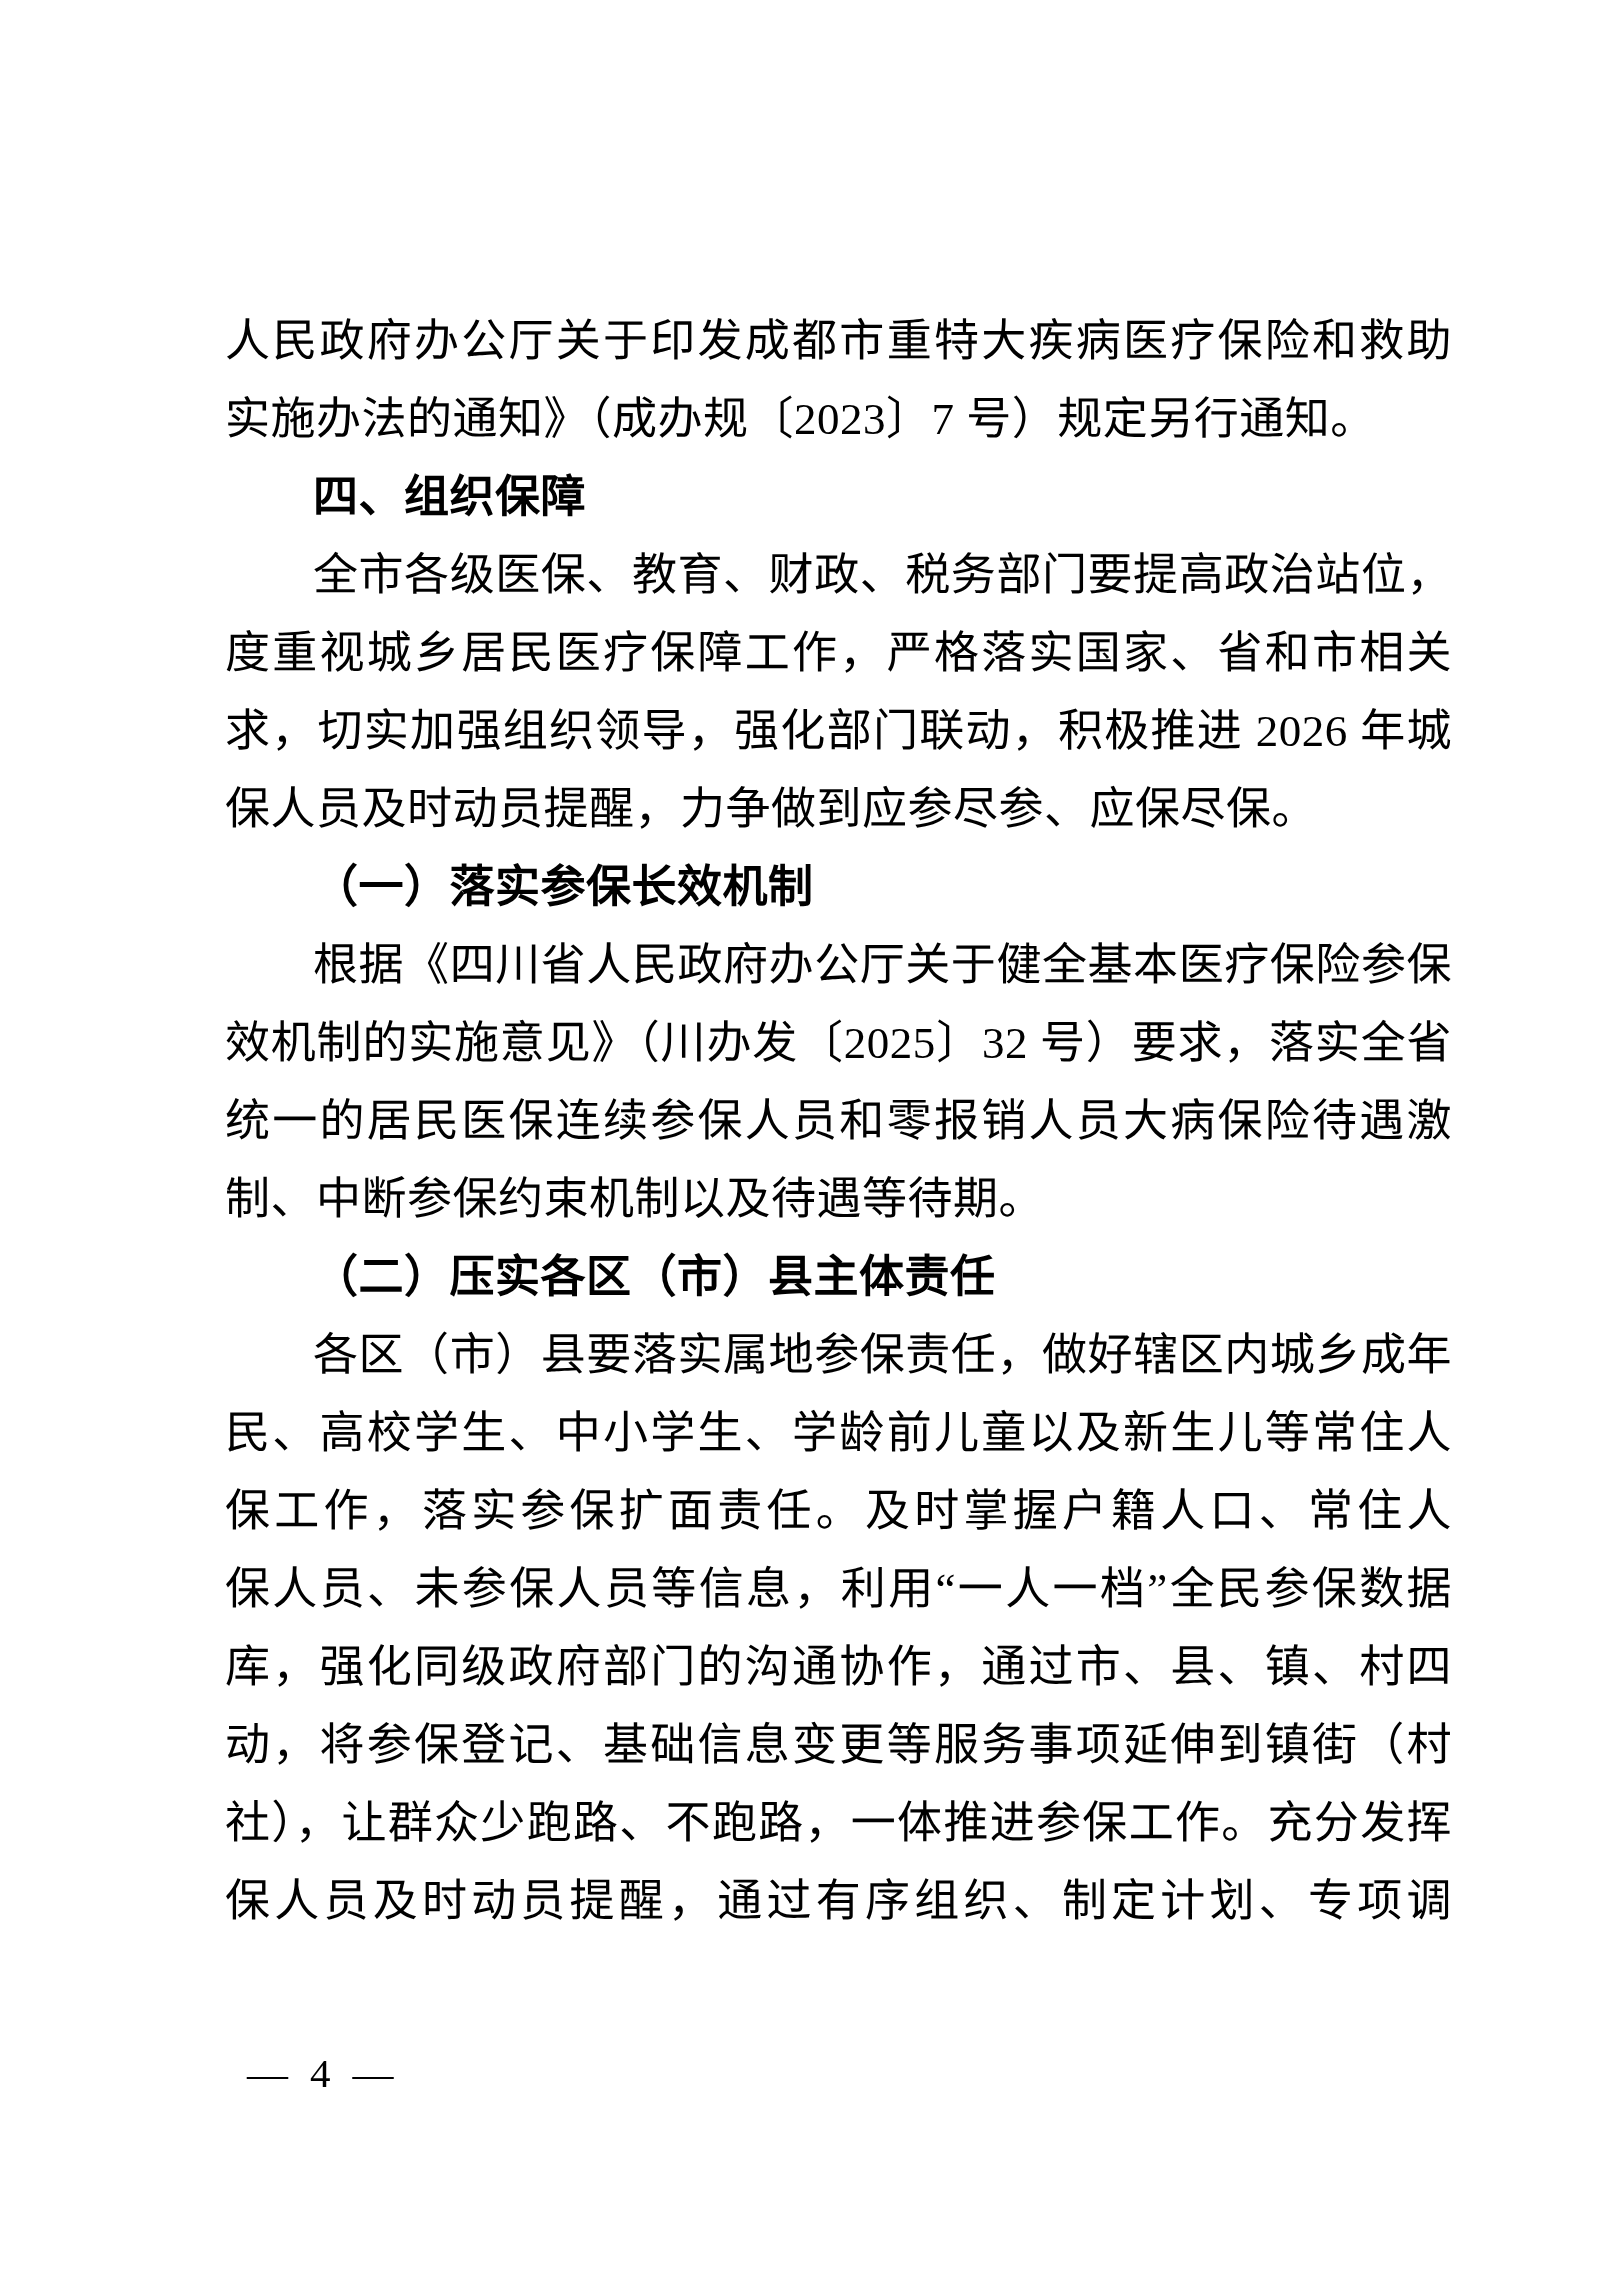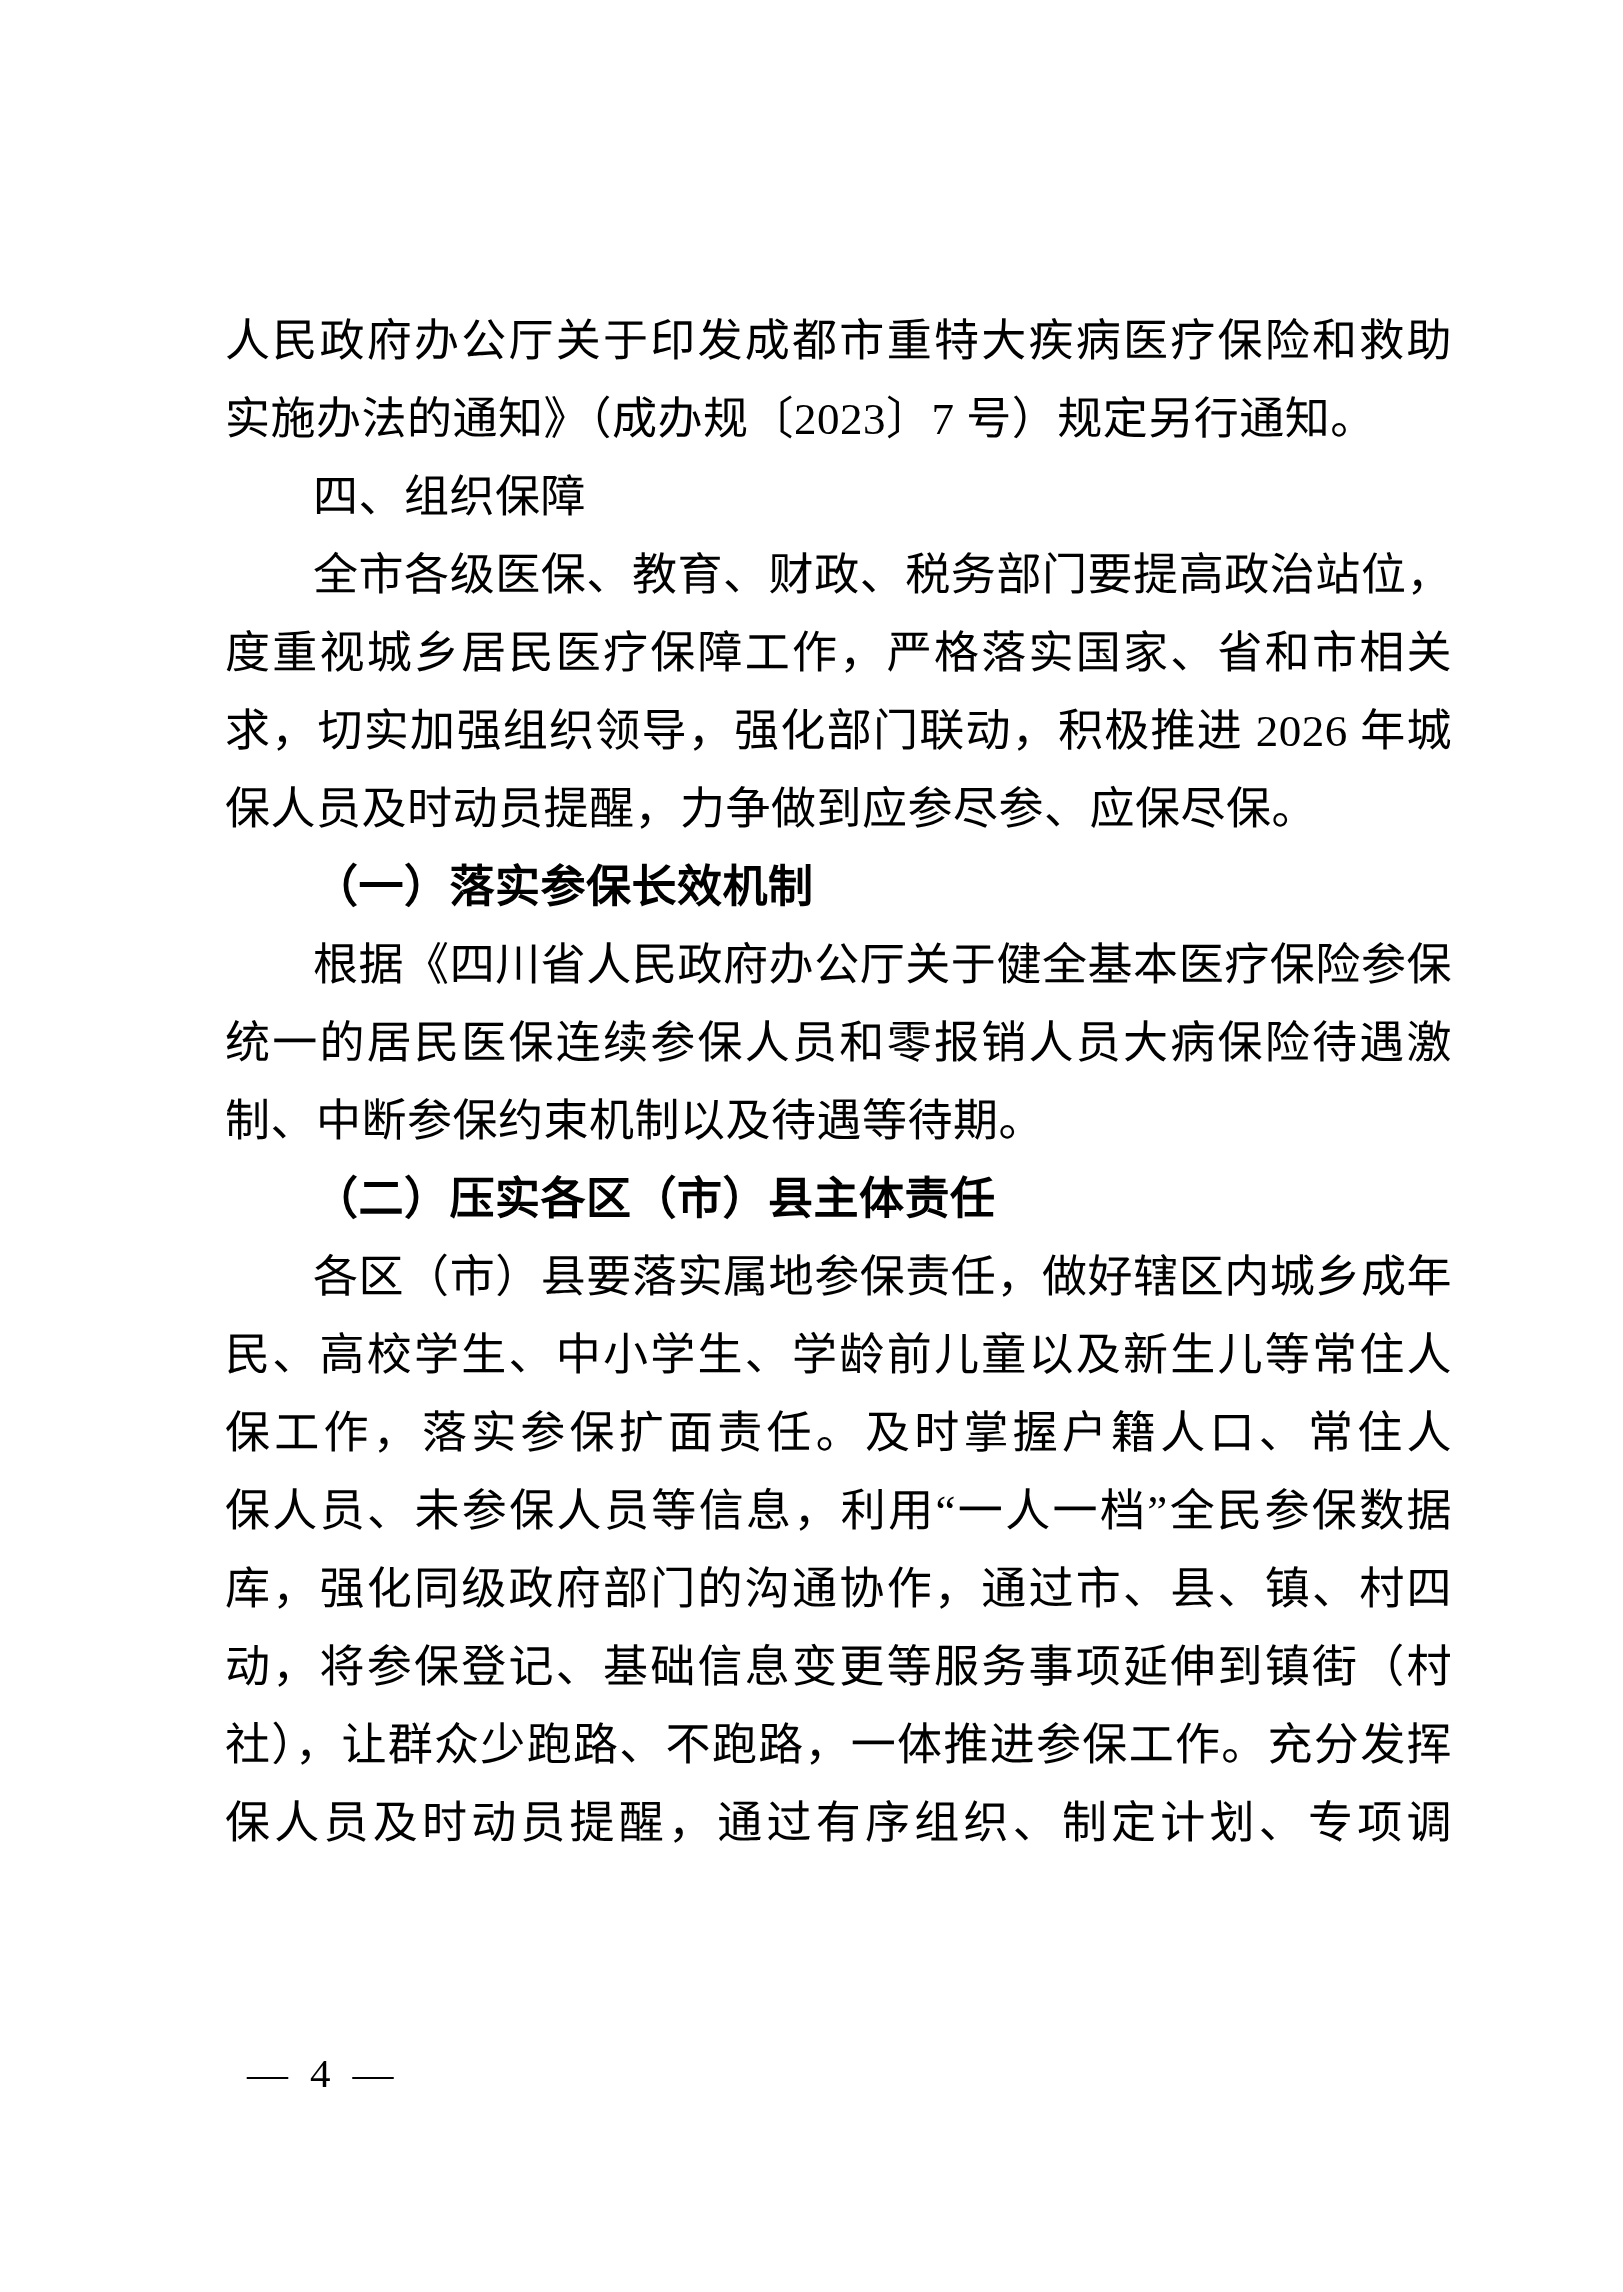--- a/index.html
+++ b/index.html
@@ -33,21 +33,21 @@
     white-space: normal;
     text-align: justify;
     text-align-last: justify;
     text-justify: inter-character;
     overflow: hidden;
   }
   .line.indent {
     text-indent: 88px;
   }
   .line.heading-hei {
-    font-weight: 400;
+    font-weight: 700;
     font-family: "Liberation Sans", "DejaVu Sans", sans-serif;
   }
   .line.heading-kai {
     font-weight: 700;
   }
   .page-number {
     position: absolute;
     left: 247px;
     top: 2049px;
     font-size: 41px;
@@ -63,20 +63,21 @@
   <div class="content">
       <div class="line body fill">人民政府办公厅关于印发成都市重特大疾病医疗保险和救助制度</div>
       <div class="line body">实施办法的通知》（成办规〔2023〕7 号）规定另行通知。</div>
       <div class="line heading-hei indent">四、组织保障</div>
       <div class="line body indent fill">全市各级医保、教育、财政、税务部门要提高政治站位，高</div>
       <div class="line body fill">度重视城乡居民医疗保障工作，严格落实国家、省和市相关要</div>
       <div class="line body fill">求，切实加强组织领导，强化部门联动，积极推进 2026 年城乡</div>
       <div class="line body">保人员及时动员提醒，力争做到应参尽参、应保尽保。</div>
       <div class="line heading-kai indent">（一）落实参保长效机制</div>
       <div class="line body indent fill">根据《四川省人民政府办公厅关于健全基本医疗保险参保长</div>
+      <div class="line body fill">效机制的实施意见》（川办发〔2025〕32 号）要求，落实全省</div>
       <div class="line body fill">统一的居民医保连续参保人员和零报销人员大病保险待遇激励机</div>
       <div class="line body">制、中断参保约束机制以及待遇等待期。</div>
       <div class="line heading-kai indent">（二）压实各区（市）县主体责任</div>
       <div class="line body indent fill">各区（市）县要落实属地参保责任，做好辖区内城乡成年居</div>
       <div class="line body fill">民、高校学生、中小学生、学龄前儿童以及新生儿等常住人口参</div>
       <div class="line body fill">保工作，落实参保扩面责任。及时掌握户籍人口、常住人口、参</div>
       <div class="line body fill">保人员、未参保人员等信息，利用“一人一档”全民参保数据</div>
       <div class="line body fill">库，强化同级政府部门的沟通协作，通过市、县、镇、村四级联</div>
       <div class="line body fill">动，将参保登记、基础信息变更等服务事项延伸到镇街（村</div>
       <div class="line body fill">社），让群众少跑路、不跑路，一体推进参保工作。充分发挥基</div>

